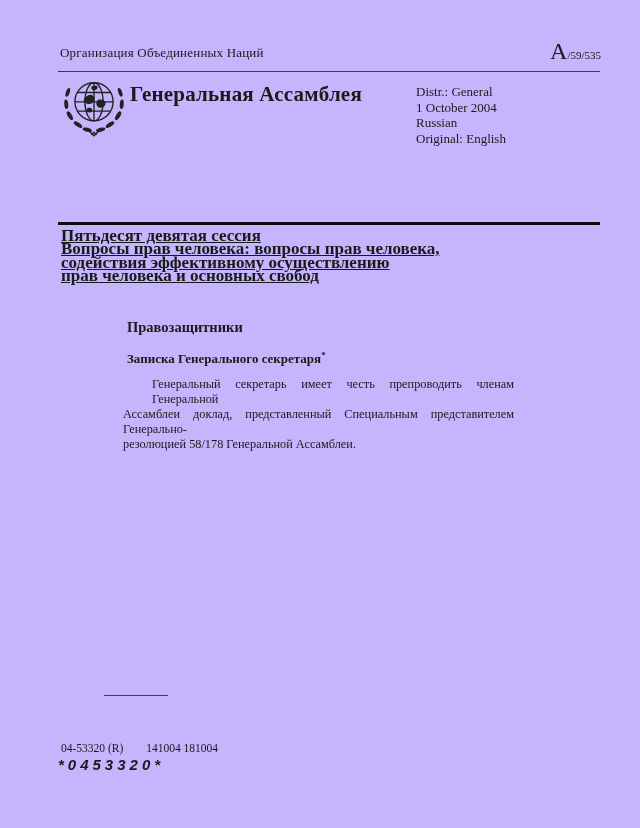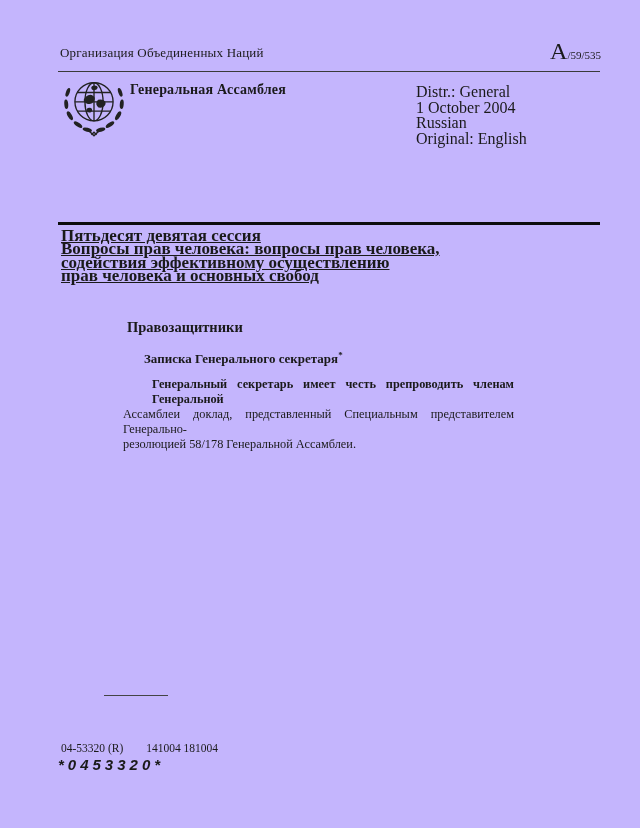--- a/index.html
+++ b/index.html
@@ -10,33 +10,33 @@
     overflow:hidden;
   }
   
   .org-name { position:absolute; left:60px; top:45px; font-size:13px; letter-spacing:.2px; }
   .doc-symbol { position:absolute; right:39px; top:38px; display:flex; align-items:baseline; }
   .doc-symbol .letter { font-size:24px; }
   .doc-symbol .number { font-size:11px; }
   .rule-thin { position:absolute; left:58px; top:71px; width:542px; height:1px; background:#3a3a3a; }
   
   .emblem { position:absolute; left:61px; top:76px; }
-  .masthead-title { position:absolute; left:130px; top:82px; font-size:14px; font-weight:bold; letter-spacing:.2px;font-family:Liberation Serif, serif; }
-  .distr-block { position:absolute; left:416px; top:84px; font-size:16px; line-height:15.5px; }
+  .masthead-title { position:absolute; left:130px; top:82px; font-size:21px; font-weight:bold; letter-spacing:.2px;font-family:Liberation Serif, serif; }
+  .distr-block { position:absolute; left:416px; top:84px; font-size:13px; line-height:15.5px; }
   
   .rule-thick { position:absolute; left:58px; top:222px; width:542px; height:2.5px; background:#0d0d0d; }
   .session-block { position:absolute; left:61px; top:229px; font-size:17px; line-height:13.4px;text-decoration:underline; }
   .session-block .b { font-weight:bold; }
   
   .heading { position:absolute; left:127px; top:319px; font-size:14.5px; font-weight:bold; }
-  .subheading { position:absolute; left:127px; top:350px; font-size:13px; font-weight:bold;margin-left:17px; }
+  .subheading { position:absolute; left:127px; top:350px; font-size:13px; font-weight:bold; }
   .subheading sup { font-size:9px; }
   .body-par { position:absolute; left:123px; top:377px; width:391px; font-size:12.3px; line-height:15px; }
   .body-par .jline { text-align:justify; text-align-last:justify; }
-  .body-par .indent { padding-left:29px;font-weight:bold; }
+  .body-par .indent { padding-left:29px; }
   
   .fn-rule { position:absolute; left:104px; top:695px; width:64px; height:1px; background:#444; }
   .footnote { position:absolute; left:117px; top:701px; width:400px; font-size:9.6px; line-height:13px; text-align:justify; }
   .footnote .fn-marker { font-size:8px; vertical-align:3px; margin-right:3px; }
   
   .footer-codes { position:absolute; left:61px; top:742px; font-size:11.5px; }
   .footer-codes .gap1 { margin-left:20px; }
   .footer-codes .gap2 { margin-left:0; }
   .barcode-text {
     position:absolute; left:58px; top:756px;

